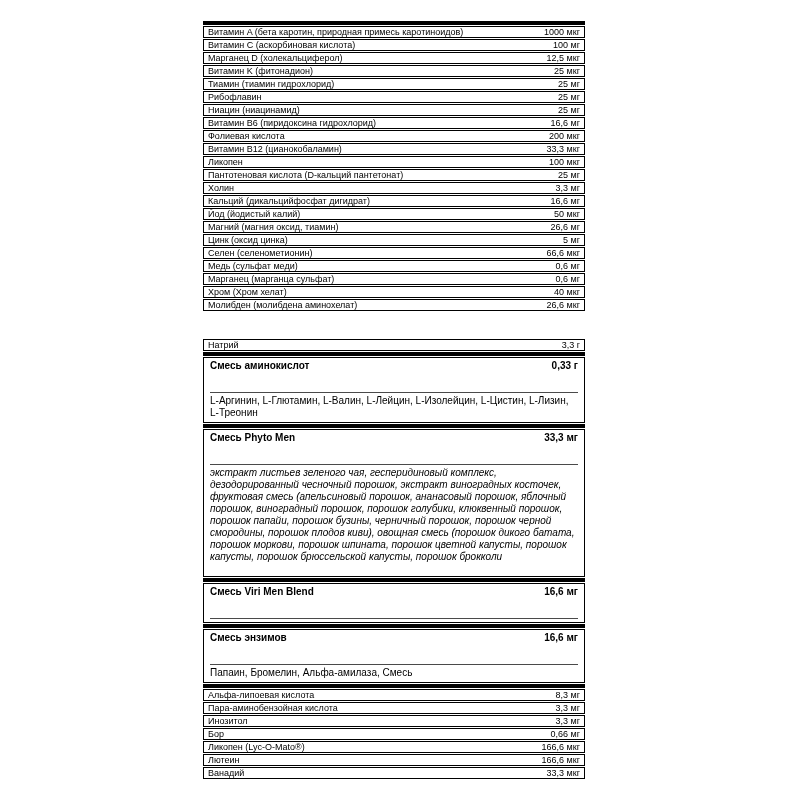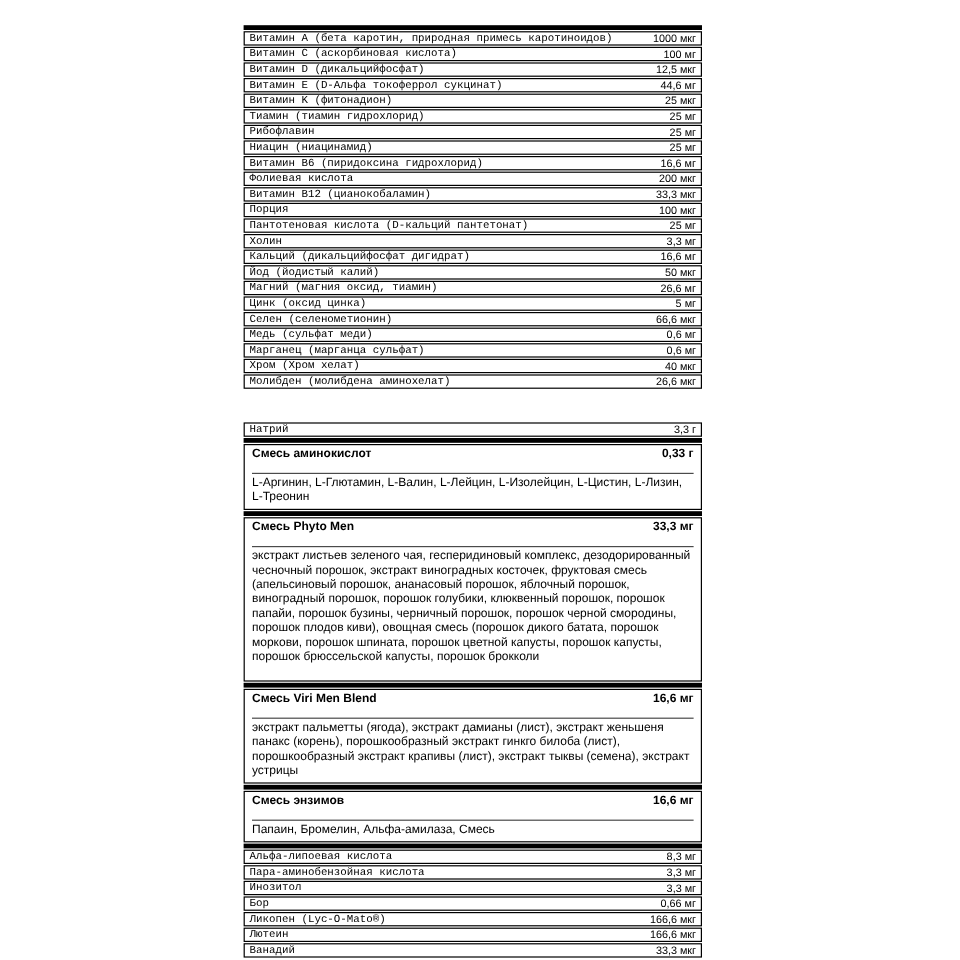--- a/index.html
+++ b/index.html
@@ -16,32 +16,32 @@
   .thin-rule{border-top:1px solid #4a4a4a;height:0;margin:1px 0;}
   
   .bar{height:4px;background:#000;margin:1px 0;}
   
   .rows .row{
     display:flex;justify-content:space-between;align-items:center;
     border:1px solid #000;background:#fff;margin-bottom:1px;
     height:10px;padding:0 4px;font-size:9px;line-height:10px;
   }
   .rows .row:last-child{margin-bottom:0;margin-top:28px;}
-  .rname{white-space:nowrap;font-family:Liberation Mono, monospace;}
+  .rname{white-space:nowrap;}
   .rval{white-space:nowrap;}
   
   .blend{border:1px solid #000;background:#fff;padding:2px 6px 3px 6px;margin-bottom:1px;}
   .blend:last-child{margin-bottom:0;}
   .btitle{
     display:flex;justify-content:space-between;align-items:center;
     font-weight:bold;font-size:10px;line-height:12px;
-    border-bottom:1px solid #4a4a4a;padding:0 0 9px 0;
+    border-bottom:1px solid #4a4a4a;padding:0 0 20px 0;
   }
   .bcontent{font-size:10px;line-height:12px;padding-top:2px;}
-  .blend.phyto .bcontent{padding-bottom:10px;}
+  .blend.phyto .bcontent{padding-bottom:10px;font-style:italic;}
   
   .footer-box{padding:2px 6px 3px 6px;}
   .fheading{font-weight:bold;font-size:10px;line-height:13px;padding:1px 0 2px 0;border-bottom:1px solid #4a4a4a;}
 </style>
 </head>
 <body>
 
 <div class="facts-table">
 
 
@@ -50,26 +50,22 @@
   <div class="rows" id="rows-1">
       <div class="row">
         <span class="rname">Витамин A (бета каротин, природная примесь каротиноидов)</span>
         <span class="rval">1000 мкг</span>
       </div>
       <div class="row">
         <span class="rname">Витамин C (аскорбиновая кислота)</span>
         <span class="rval">100 мг</span>
       </div>
       <div class="row">
-        <span class="rname">Витамин D (дикальцийфосфат)</span>
+        <span class="rname">Марганец D (холекальциферол)</span>
         <span class="rval">12,5 мкг</span>
-      </div>
-      <div class="row">
-        <span class="rname">Витамин E (D-Альфа токоферрол сукцинат)</span>
-        <span class="rval">44,6 мг</span>
       </div>
       <div class="row">
         <span class="rname">Витамин K (фитонадион)</span>
         <span class="rval">25 мкг</span>
       </div>
       <div class="row">
         <span class="rname">Тиамин (тиамин гидрохлорид)</span>
         <span class="rval">25 мг</span>
       </div>
       <div class="row">
@@ -86,21 +82,21 @@
       </div>
       <div class="row">
         <span class="rname">Фолиевая кислота</span>
         <span class="rval">200 мкг</span>
       </div>
       <div class="row">
         <span class="rname">Витамин B12 (цианокобаламин)</span>
         <span class="rval">33,3 мкг</span>
       </div>
       <div class="row">
-        <span class="rname">Порция</span>
+        <span class="rname">Ликопен</span>
         <span class="rval">100 мкг</span>
       </div>
       <div class="row">
         <span class="rname">Пантотеновая кислота (D-кальций пантетонат)</span>
         <span class="rval">25 мг</span>
       </div>
       <div class="row">
         <span class="rname">Холин</span>
         <span class="rval">3,3 мг</span>
       </div>
@@ -163,21 +159,20 @@
           <span>33,3 мг</span>
         </div>
         <div class="bcontent">экстракт листьев зеленого чая, гесперидиновый комплекс, дезодорированный чесночный порошок, экстракт виноградных косточек, фруктовая смесь (апельсиновый порошок, ананасовый порошок, яблочный порошок, виноградный порошок, порошок голубики, клюквенный порошок, порошок папайи, порошок бузины, черничный порошок, порошок черной смородины, порошок плодов киви), овощная смесь (порошок дикого батата, порошок моркови, порошок шпината, порошок цветной капусты, порошок капусты, порошок брюссельской капусты, порошок брокколи</div>
       </div>
       <div class="bar"></div>
       <div class="blend viri">
         <div class="btitle">
           <span>Смесь Viri Men Blend</span>
           <span>16,6 мг</span>
         </div>
-        <div class="bcontent">экстракт пальметты (ягода), экстракт дамианы (лист), экстракт женьшеня панакс (корень), порошкообразный экстракт гинкго билоба (лист), порошкообразный экстракт крапивы (лист), экстракт тыквы (семена), экстракт устрицы</div>
       </div>
       <div class="bar"></div>
       <div class="blend enzyme">
         <div class="btitle">
           <span>Смесь энзимов</span>
           <span>16,6 мг</span>
         </div>
         <div class="bcontent">Папаин, Бромелин, Альфа-амилаза, Смесь</div>
       </div>
     </div>

